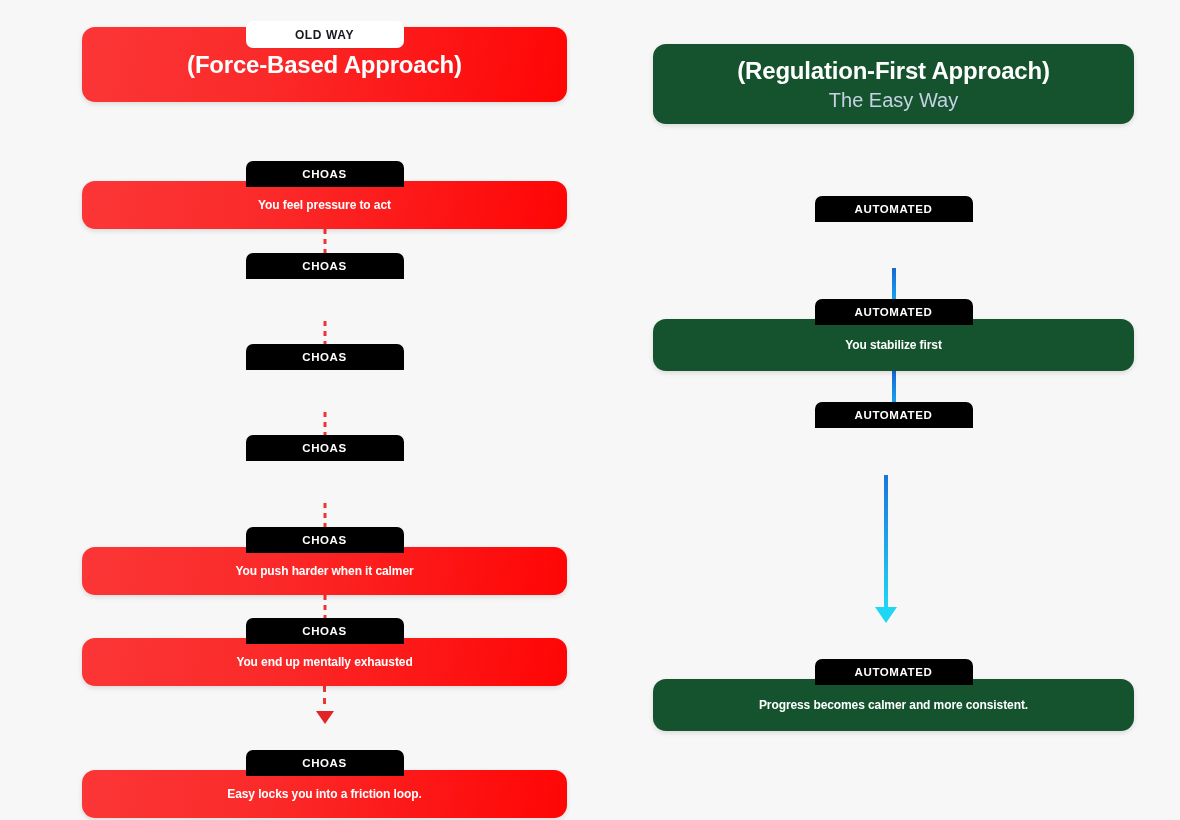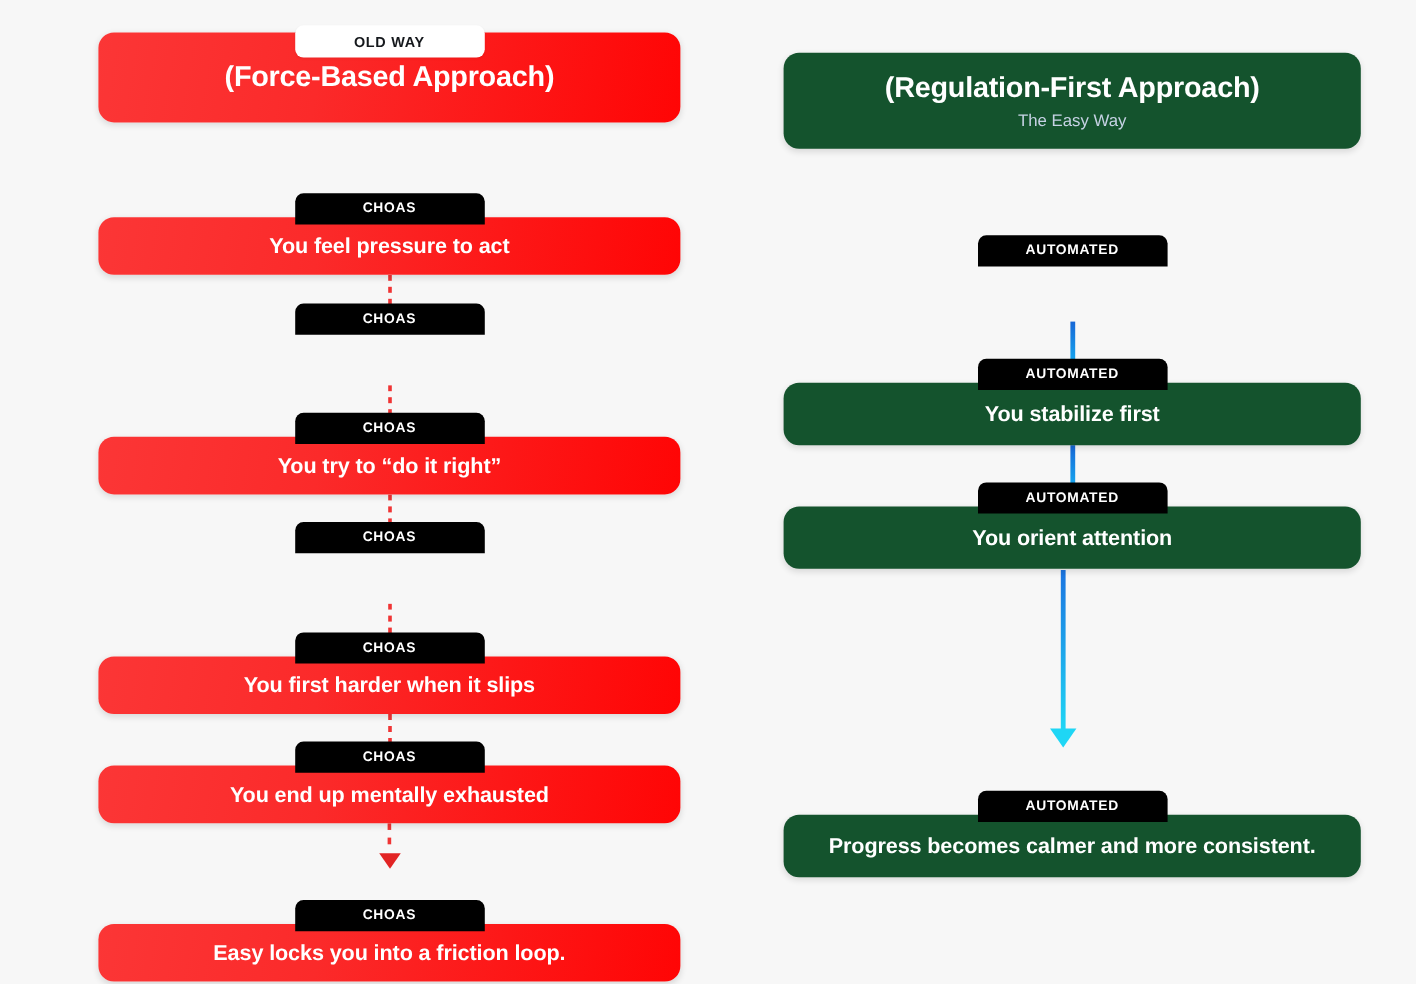--- a/index.html
+++ b/index.html
@@ -89,26 +89,26 @@
   .card-blue {
     background: #14532d;
   }
 
   .card-title-lg {
     font-size: 24px;
     font-weight: bold;
     letter-spacing: -0.2px;
   }
   .card-title-md {
-    font-size: 18px;
+    font-size: 12px;
     font-weight: bold;
     letter-spacing: -0.1px;
   }
   .card-sub {
-    font-size: 14px;
+    font-size: 20px;
     font-weight: normal;
     color: #c6d2e4;
     margin-top: 4px;
     text-align: center;
   }
 
   
   .connector {
     position: absolute;
     left: 50%;
@@ -190,39 +190,36 @@
       <div class="badge badge-dark" style="top:0px;">
         <span>CHOAS</span>
       </div>
     </div>
     <div class="connector conn-dashed-red" style="top:321px; height:34px;"></div>
 
     <div class="block" style="top:344px;">
       <div class="badge badge-dark" style="top:0px;">
         <span>CHOAS</span>
       </div>
-      <div class="card card-red" style="margin-top:20px; height:48px;">
-        <div class="card-title-md">You try to “do it right”</div>
-      </div>
     </div>
     <div class="connector conn-dashed-red" style="top:412px; height:34px;"></div>
 
     <div class="block" style="top:435px;">
       <div class="badge badge-dark" style="top:0px;">
         <span>CHOAS</span>
       </div>
     </div>
     <div class="connector conn-dashed-red" style="top:503px; height:34px;"></div>
 
     <div class="block" style="top:527px;">
       <div class="badge badge-dark" style="top:0px;">
         <span>CHOAS</span>
       </div>
       <div class="card card-red" style="margin-top:20px; height:48px;">
-        <div class="card-title-md">You first harder when it slips</div>
+        <div class="card-title-md">You push harder when it calmer</div>
       </div>
     </div>
     <div class="connector conn-dashed-red" style="top:595px; height:34px;"></div>
 
     <div class="block" style="top:618px;">
       <div class="badge badge-dark" style="top:0px;">
         <span>CHOAS</span>
       </div>
       <div class="card card-red" style="margin-top:20px; height:48px;">
         <div class="card-title-md">You end up mentally exhausted</div>
@@ -268,23 +265,20 @@
       <div class="card card-blue" style="margin-top:20px; height:52px;text-align:center;">
         <div class="card-title-md">You stabilize first</div>
       </div>
     </div>
     <div class="connector conn-solid-blue" style="top:371px; height:34px;"></div>
 
     <div class="block" style="top:402px;">
       <div class="badge badge-dark" style="top:0px;">
         <span>AUTOMATED</span>
       </div>
-      <div class="card card-blue" style="margin-top:20px; height:52px;">
-        <div class="card-title-md">You orient attention</div>
-      </div>
     </div>
 
     <div class="arrow-wrap" style="top:475px; left:calc(50% - 8px);">
       <div class="arrow-line-blue" style="height:133px;"></div>
       <div class="arrow-head-blue"></div>
     </div>
 
     <div class="block" style="top:659px;">
       <div class="badge badge-dark" style="top:0px;">
         <span>AUTOMATED</span>

